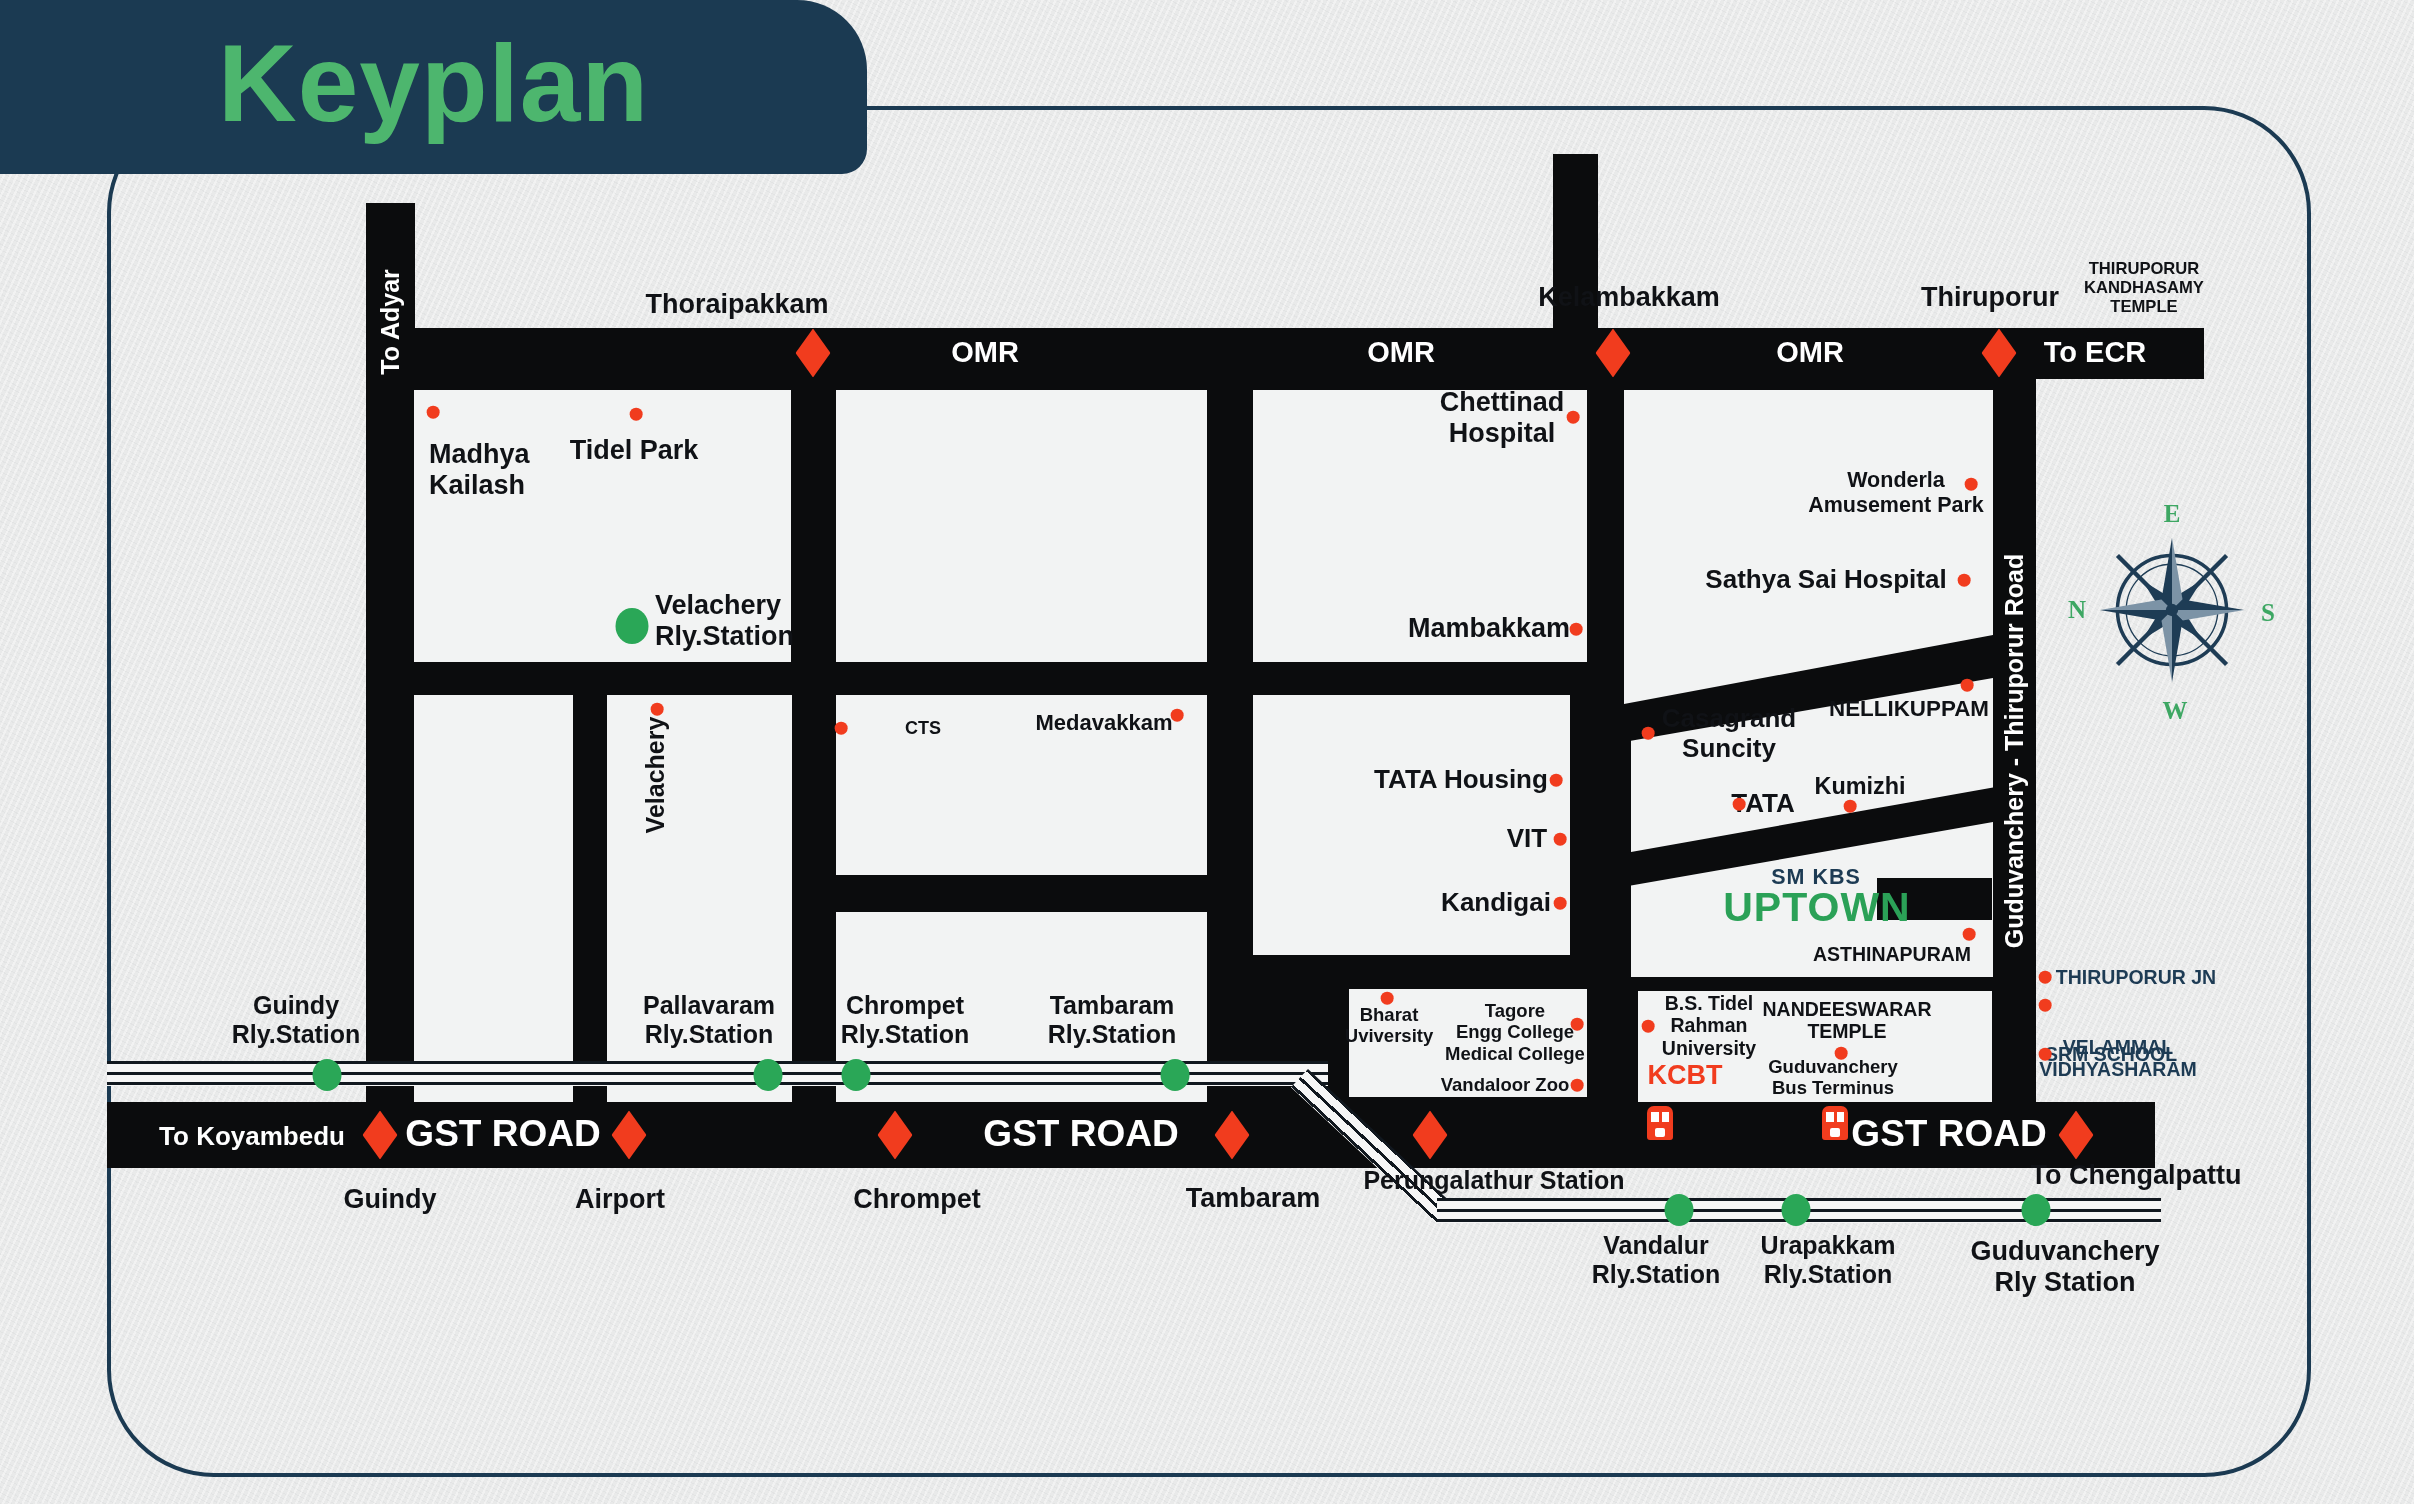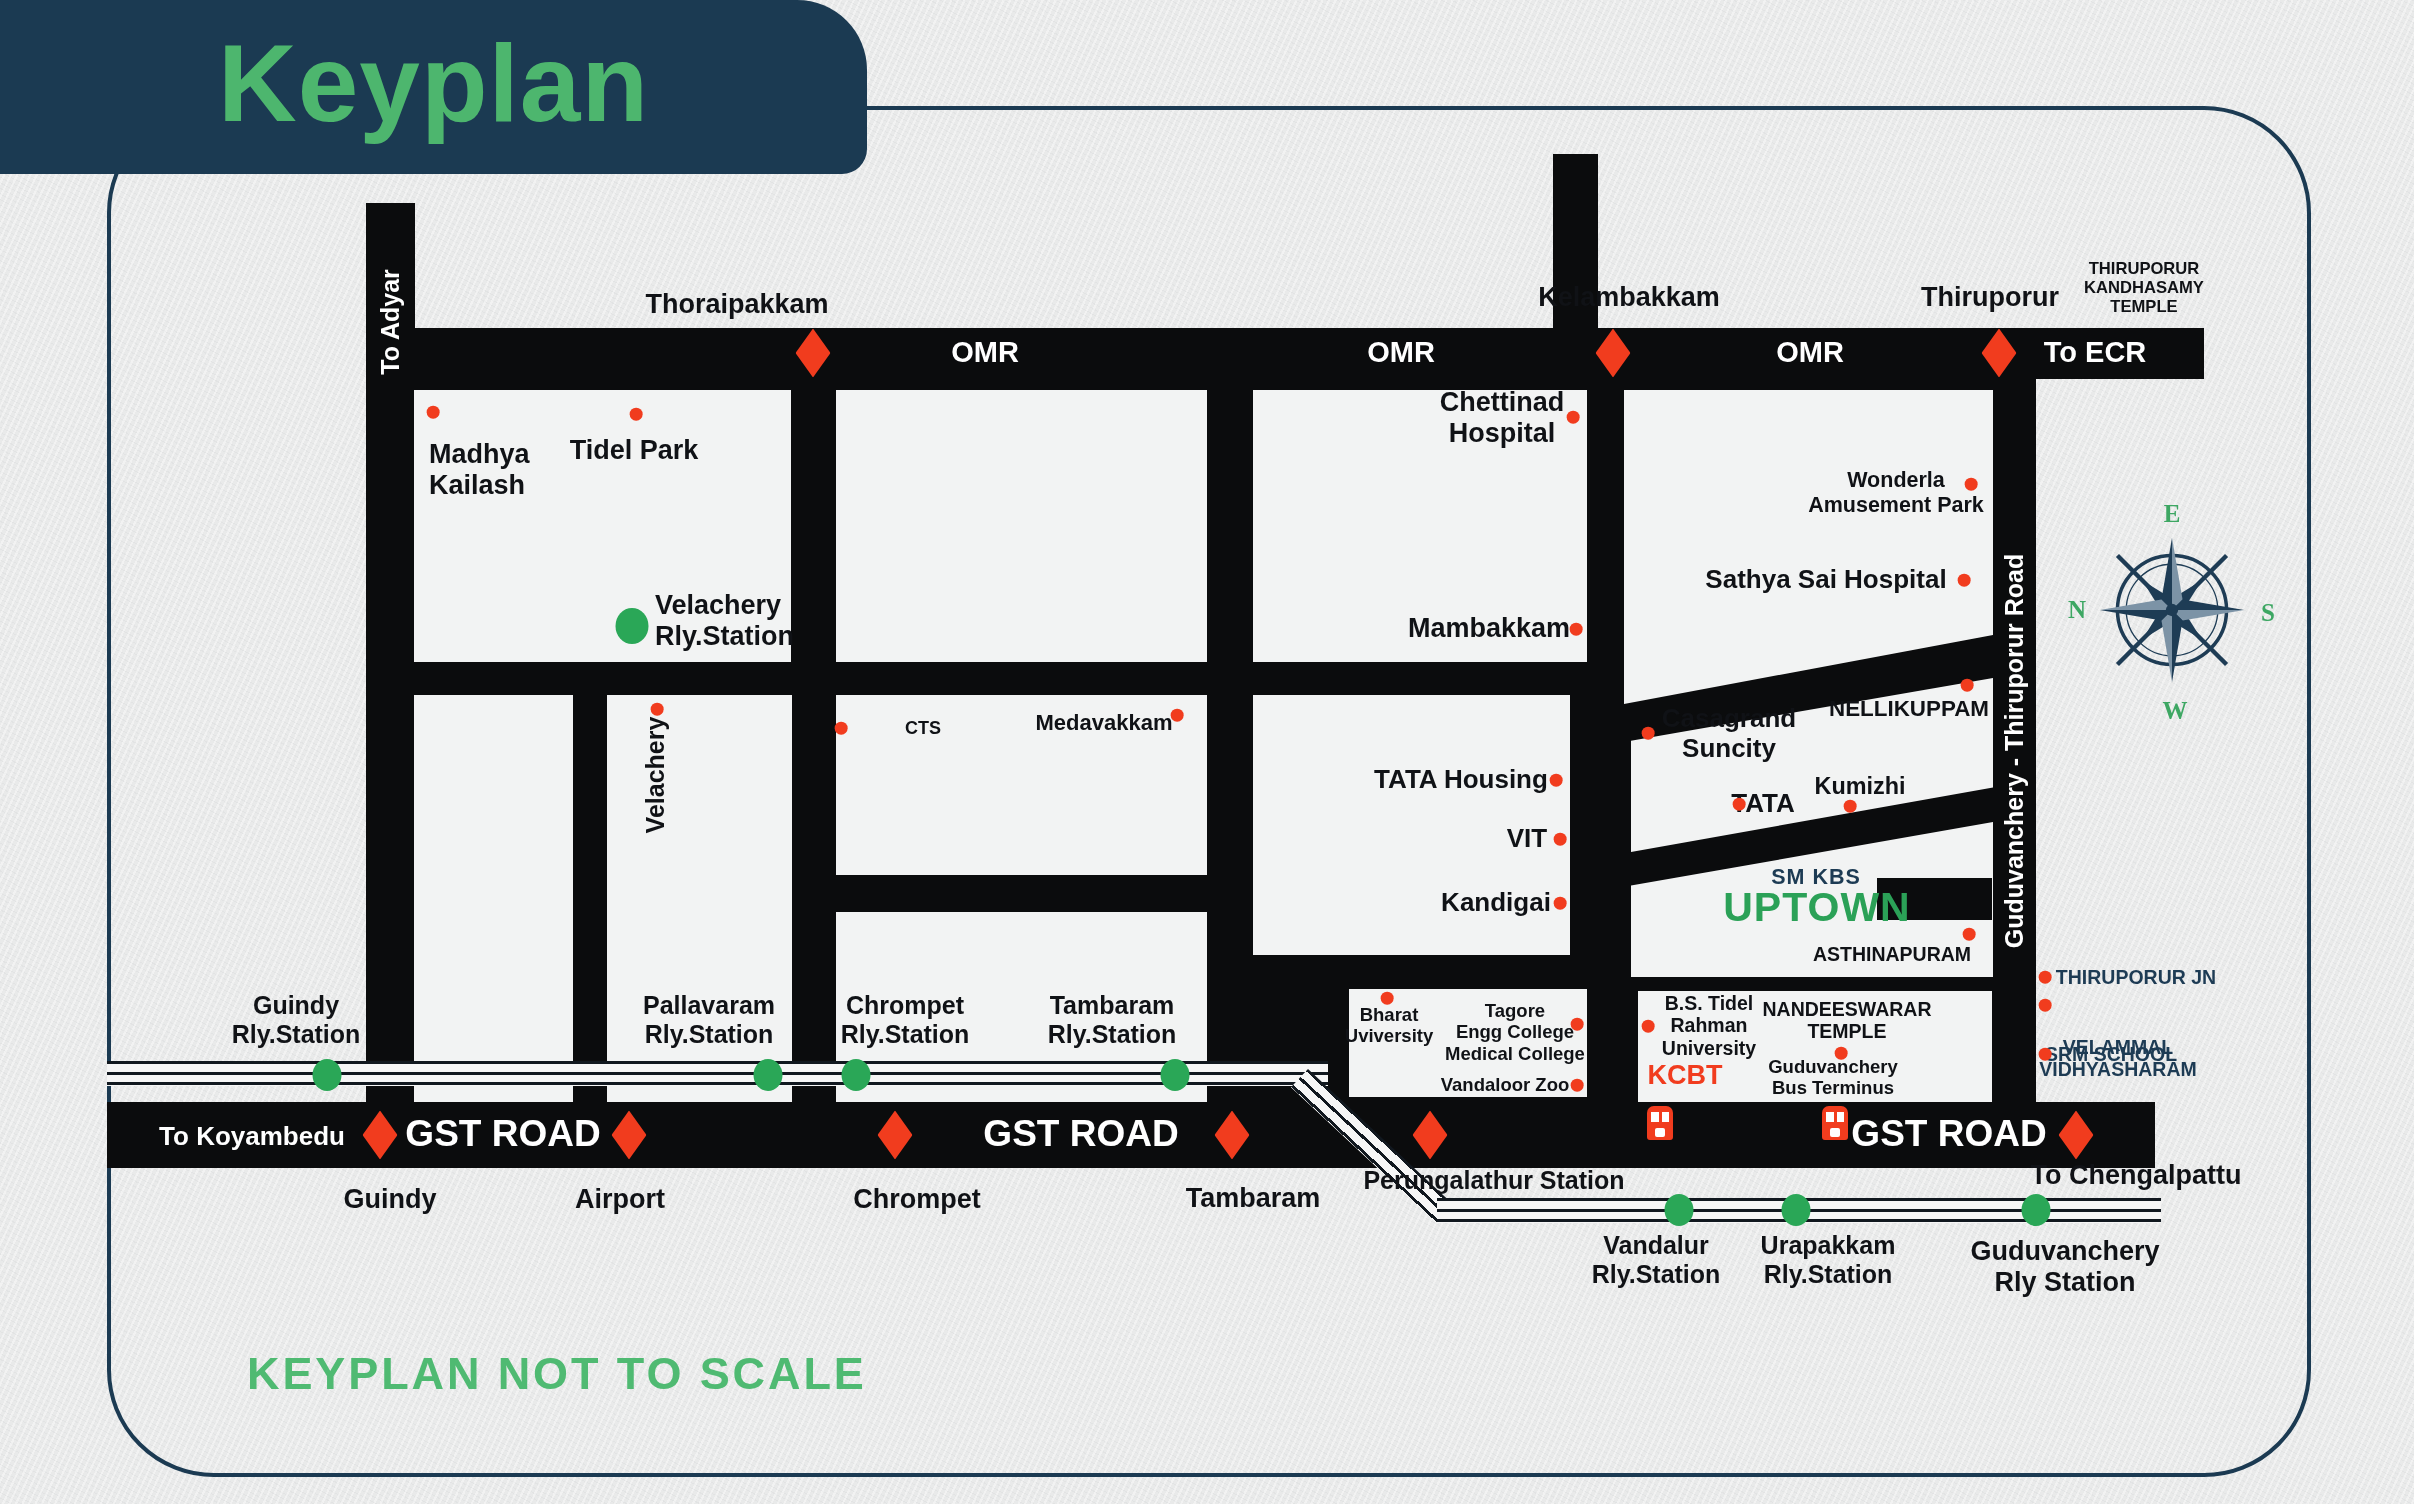--- a/index.html
+++ b/index.html
@@ -101,21 +101,20 @@
       <polygon points="18,100 88,112 100,100" fill="#1e3c55"></polygon>
       <polygon points="18,100 88,88 100,100" fill="#7c93a6"></polygon>
     </g>
     <circle cx="100" cy="100" r="7" fill="#1e3c55"></circle>
   </svg>
 
   <div id="title-box">
     <div id="title-text">Keyplan</div>
   </div>
 
-  <div id="footer-note">KEYPLAN NOT TO SCALE</div>
 
   <div id="dyn">
       <div class="lbl c-white" style="left: 985px; top: 353px; font-size: 29px;">OMR</div>
       <div class="lbl c-white" style="left: 1401px; top: 353px; font-size: 29px;">OMR</div>
       <div class="lbl c-white" style="left: 1810px; top: 353px; font-size: 29px;">OMR</div>
       <div class="lbl c-white" style="left: 2095px; top: 353px; font-size: 29px;">To ECR</div>
       <div class="lbl c-white" style="left: 252px; top: 1137px; font-size: 26px; font-weight: 600;">To Koyambedu</div>
       <div class="lbl c-white" style="left: 503px; top: 1134px; font-size: 37px;">GST ROAD</div>
       <div class="lbl c-white" style="left: 1081px; top: 1134px; font-size: 37px;">GST ROAD</div>
       <div class="lbl c-white" style="left: 1949px; top: 1134px; font-size: 37px;">GST ROAD</div>

